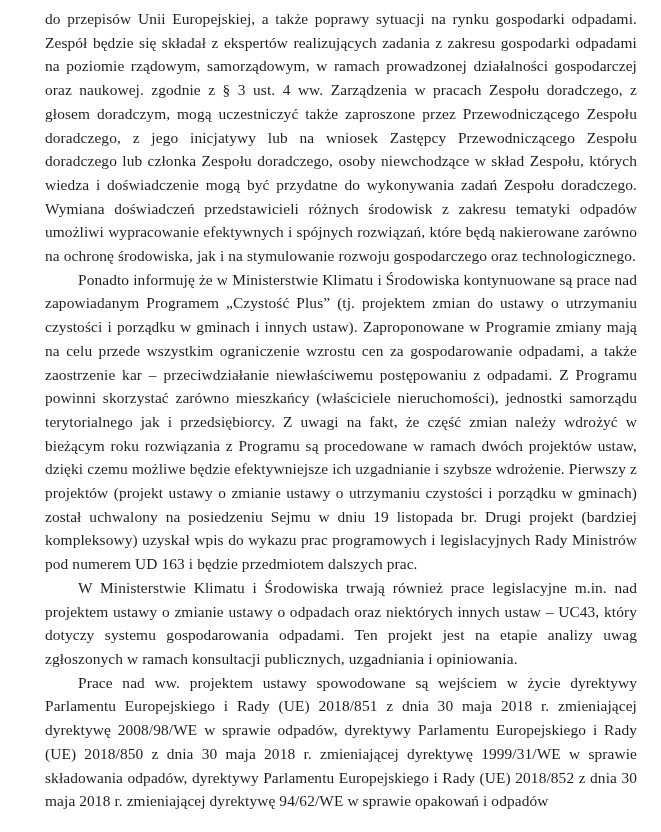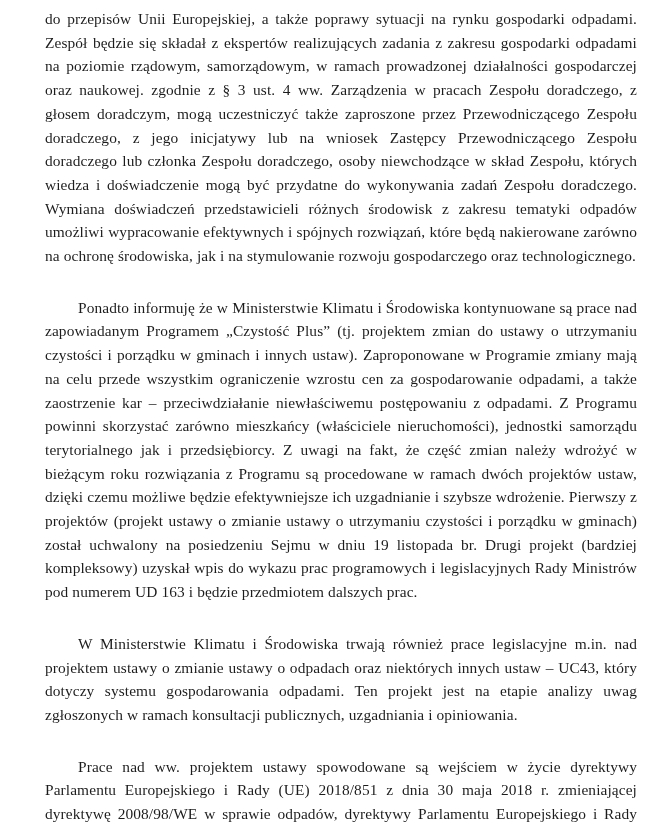--- a/index.html
+++ b/index.html
@@ -23,21 +23,20 @@
     
     filter: blur(0.3px) contrast(1.02);
     overflow: hidden;
   }
   .para {
     margin: 0;
     padding: 0;
   }
   .para.indent {
     text-indent: 33px;
-    margin-top: 28px;
   }
 </style>
 </head>
 <body>
 
 <div class="page">
   <p class="para">do przepisów Unii Europejskiej, a także poprawy sytuacji na rynku gospodarki odpadami. Zespół będzie się składał z ekspertów realizujących zadania z zakresu gospodarki odpadami na poziomie rządowym, samorządowym, w ramach prowadzonej działalności gospodarczej oraz naukowej. zgodnie z § 3 ust. 4 ww. Zarządzenia w pracach Zespołu doradczego, z głosem doradczym, mogą uczestniczyć także zaproszone przez Przewodniczącego Zespołu doradczego, z jego inicjatywy lub na wniosek Zastępcy Przewodniczącego Zespołu doradczego lub członka Zespołu doradczego, osoby niewchodzące w skład Zespołu, których wiedza i doświadczenie mogą być przydatne do wykonywania zadań Zespołu doradczego. Wymiana doświadczeń przedstawicieli różnych środowisk z zakresu tematyki odpadów umożliwi wypracowanie efektywnych i spójnych rozwiązań, które będą nakierowane zarówno na ochronę środowiska, jak i na stymulowanie rozwoju gospodarczego oraz technologicznego.</p>
   <p class="para indent">Ponadto informuję że w Ministerstwie Klimatu i Środowiska kontynuowane są prace nad zapowiadanym Programem „Czystość Plus” (tj. projektem zmian do ustawy o utrzymaniu czystości i porządku w gminach i innych ustaw). Zaproponowane w Programie zmiany mają na celu przede wszystkim ograniczenie wzrostu cen za gospodarowanie odpadami, a także zaostrzenie kar – przeciwdziałanie niewłaściwemu postępowaniu z odpadami. Z Programu powinni skorzystać zarówno mieszkańcy (właściciele nieruchomości), jednostki samorządu terytorialnego jak i przedsiębiorcy. Z uwagi na fakt, że część zmian należy wdrożyć w bieżącym roku rozwiązania z Programu są procedowane w ramach dwóch projektów ustaw, dzięki czemu możliwe będzie efektywniejsze ich uzgadnianie i szybsze wdrożenie. Pierwszy z projektów (projekt ustawy o zmianie ustawy o utrzymaniu czystości i porządku w gminach) został uchwalony na posiedzeniu Sejmu w dniu 19 listopada br. Drugi projekt (bardziej kompleksowy) uzyskał wpis do wykazu prac programowych i legislacyjnych Rady Ministrów pod numerem UD 163 i będzie przedmiotem dalszych prac.</p>
   <p class="para indent">W Ministerstwie Klimatu i Środowiska trwają również prace legislacyjne m.in. nad projektem ustawy o zmianie ustawy o odpadach oraz niektórych innych ustaw – UC43, który dotyczy systemu gospodarowania odpadami. Ten projekt jest na etapie analizy uwag zgłoszonych w ramach konsultacji publicznych, uzgadniania i opiniowania.</p>
   <p class="para indent">Prace nad ww. projektem ustawy spowodowane są wejściem w życie dyrektywy Parlamentu Europejskiego i Rady (UE) 2018/851 z dnia 30 maja 2018 r. zmieniającej dyrektywę 2008/98/WE w sprawie odpadów, dyrektywy Parlamentu Europejskiego i Rady (UE) 2018/850 z dnia 30 maja 2018 r. zmieniającej dyrektywę 1999/31/WE w sprawie składowania odpadów, dyrektywy Parlamentu Europejskiego i Rady (UE) 2018/852 z dnia 30 maja 2018 r. zmieniającej dyrektywę 94/62/WE w sprawie opakowań i odpadów</p>

